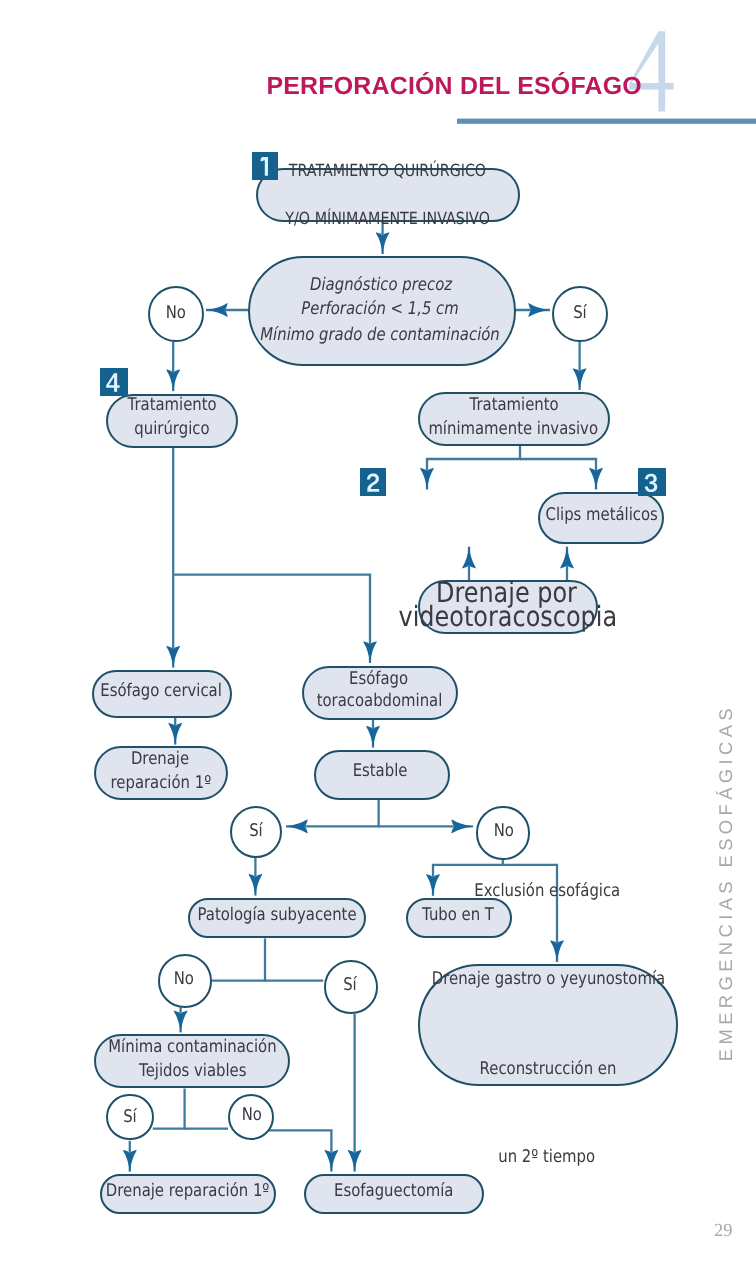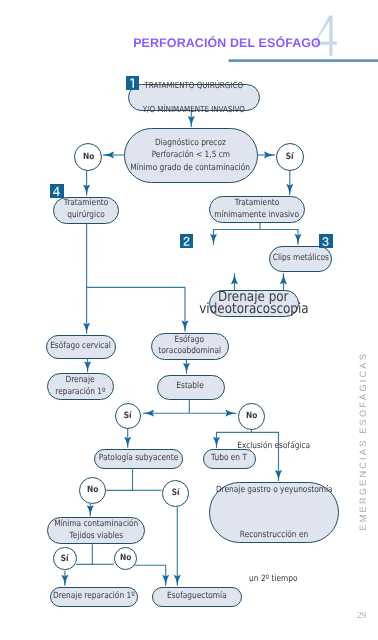--- a/index.html
+++ b/index.html
@@ -6,25 +6,25 @@
 body{width:378px;height:640px;background:#fff;overflow:hidden;
      font-family:"DejaVu Sans",sans-serif;
      -webkit-font-smoothing:antialiased;text-rendering:geometricPrecision;}
 #page{position:relative;width:378px;height:640px;}
 #edges{position:absolute;left:0;top:0;width:378px;height:640px;pointer-events:none;}
 #headergfx{position:absolute;left:0;top:0;width:378px;height:80px;}
 .node{position:absolute;box-sizing:border-box;display:flex;flex-direction:column;
       align-items:center;justify-content:center;text-align:center;
       background:#dfe4ee;border:1px solid #1f5068;color:#3a3a42;}
 .node span{display:block;white-space:nowrap;transform:scaleX(0.855);}
-.circle{background:#fff;font-weight:bold;}
+.circle{background:#fff;}
 .badge{position:absolute;background:#15628e;display:flex;
        align-items:center;justify-content:center;line-height:1;overflow:hidden;}
 .vh{position:absolute;width:1px;height:1px;overflow:hidden;clip:rect(0 0 0 0);color:transparent;}
-#title{position:absolute;color:#8b5cf6;font-weight:bold;white-space:nowrap;font-family:"Liberation Sans",sans-serif;}
+#title{position:absolute;color:#be185d;font-weight:bold;white-space:nowrap;font-family:"Liberation Sans",sans-serif;}
 #vlabel{position:absolute;color:#a8a8a8;font-family:"Liberation Sans",sans-serif;letter-spacing:2.2px;white-space:nowrap;
         writing-mode:vertical-rl;transform:rotate(180deg);}
 #pagenum{position:absolute;color:#a8a8a8;font-family:Liberation Serif, serif;}
 </style>
 </head>
 <body>
 
 <div id="page">
 <svg id="headergfx" viewBox="0 0 378 80" width="378" height="80">
 <path d="M329.2,15.6 L332.6,15.6 L332.6,41.5 L336.8,41.5 L336.8,44.8 L332.6,44.8 L332.6,55.8 L329.2,55.8 L329.2,44.8 L314.6,44.8 L314.6,41.8 Z M329.2,41.5 L329.2,21.6 L315.9,41.5 Z" fill="#c6d8ea"></path>
@@ -84,21 +84,21 @@
 <div class="node" style="left:128.00px;top:84.00px;width:132.00px;height:27.00px;border-radius:13.50px;font-size:8.35px;line-height:11.6px;gap:12px;">
 <span>TRATAMIENTO QUIRÚRGICO</span>
 <span>Y/O MÍNIMAMENTE INVASIVO</span>
 </div>
 <div class="badge" style="left:125.50px;top:75.50px;width:13.9px;height:14.3px;">
       <svg viewBox="0 0 14 14" width="13.9" height="14.3">
         <path d="M5.05,2.35 L8.05,2.35 L8.05,11.75 L6.45,11.75 L6.45,3.95 L4.35,4.55 L4.35,3.30 Z" fill="#ddf4ff"></path>
       </svg>
       <span class="vh">1</span>
     </div>
-<div class="node" style="left:123.50px;top:128.00px;width:134.00px;height:55.00px;border-radius:27.50px;font-size:8.7px;line-height:12.1px;">
+<div class="node" style="left:123.50px;top:128.00px;width:134.00px;height:55.00px;border-radius:27.50px;font-size:8.7px;line-height:12.1px;font-style:italic;">
 <span>Diagnóstico precoz</span>
 <span>Perforación &lt; 1,5 cm</span>
 <span>Mínimo grado de contaminación</span>
 </div>
 <div class="node circle" style="left:74.20px;top:142.70px;width:28.00px;height:28.00px;border-radius:50%;font-size:8.7px;">
 <span>No</span>
 </div>
 <div class="node circle" style="left:276.00px;top:142.50px;width:28.00px;height:28.00px;border-radius:50%;font-size:8.7px;">
 <span>Sí</span>
 </div>

